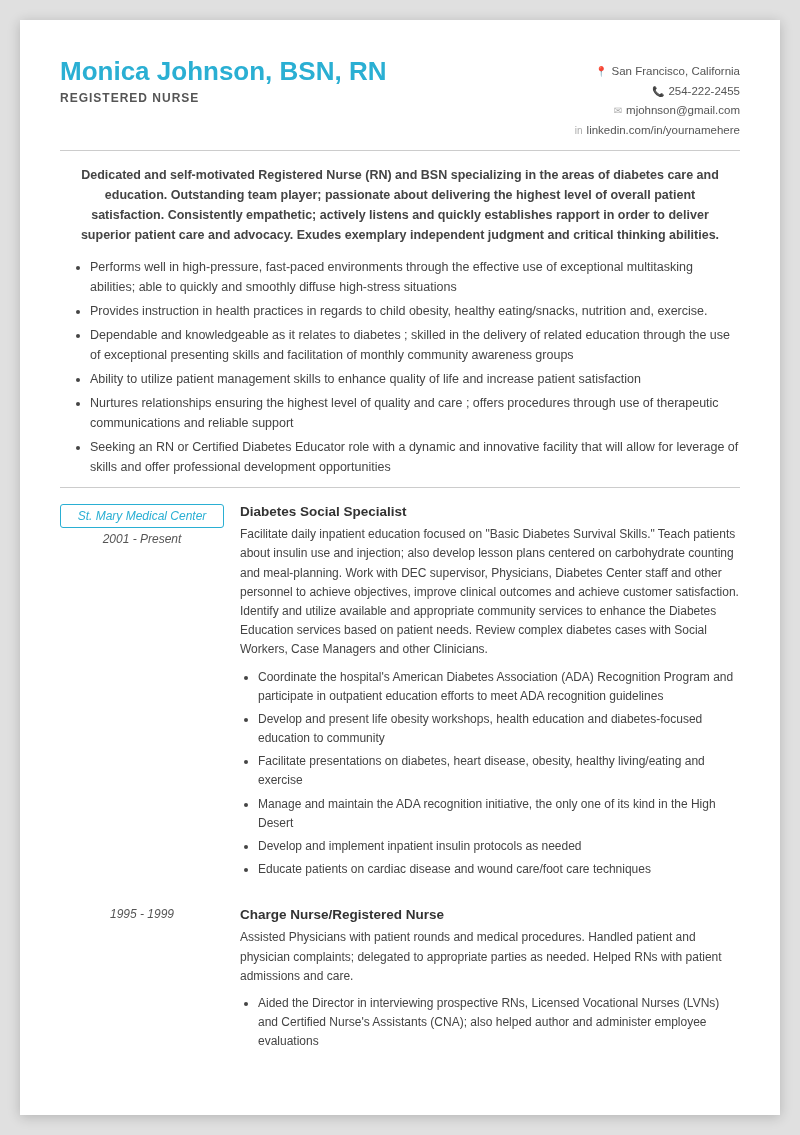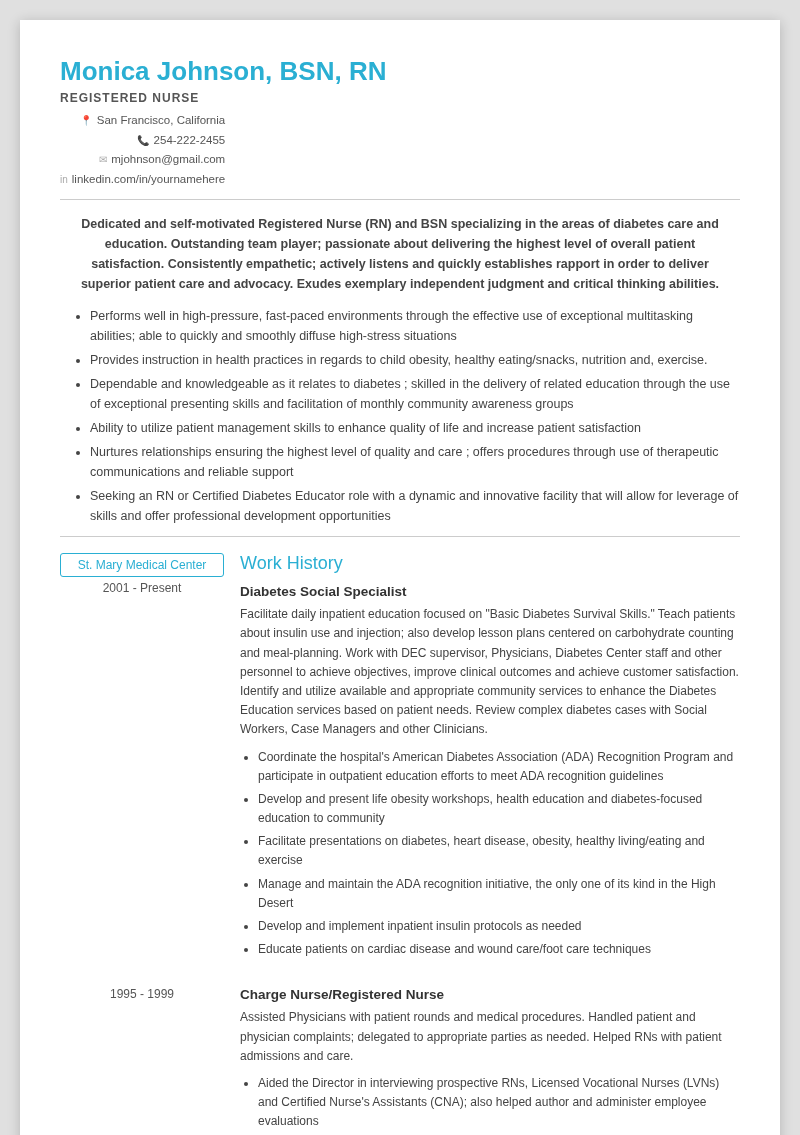--- a/index.html
+++ b/index.html
@@ -18,21 +18,20 @@
       min-height: 1095px;
       padding: 36px 40px 36px 40px;
       box-shadow: 0 2px 12px rgba(0,0,0,0.2);
     }
     
     .header {
       display: flex;
       justify-content: space-between;
       align-items: flex-start;
       margin-bottom: 6px;
-      flex-direction: column;
     }
     .header-left {}
     .name {
       font-size: 26px;
       font-weight: bold;
       color: #2aafd3;
       margin-bottom: 4px;
     }
     .title-line {
       font-size: 12px;
@@ -85,20 +84,21 @@
     
     .work-section {
       display: flex;
       gap: 0;
       margin-top: 16px;
     }
     .work-sidebar {
       width: 180px;
       flex-shrink: 0;
       padding-right: 16px;
+      font-style: italic;
     }
     .work-main {
       flex: 1;
     }
     .section-title {
       font-size: 18px;
       color: #2aafd3;
       font-weight: normal;
       margin-bottom: 10px;
     }
@@ -193,21 +193,20 @@
   <div class="work-section">
     <div class="work-sidebar">
 
       <div class="employer-block">
         <div class="employer-box">St. Mary Medical Center</div>
         <div class="employer-dates">2001 - Present</div>
       </div>
     </div>
 
     <div class="work-main">
-      <div class="section-title">Work History</div>
 
       <div class="job-title">Diabetes Social Specialist</div>
       <div class="job-desc">Facilitate daily inpatient education focused on "Basic Diabetes Survival Skills." Teach patients about insulin use and injection; also develop lesson plans centered on carbohydrate counting and meal-planning. Work with DEC supervisor, Physicians, Diabetes Center staff and other personnel to achieve objectives, improve clinical outcomes and achieve customer satisfaction. Identify and utilize available and appropriate community services to enhance the Diabetes Education services based on patient needs. Review complex diabetes cases with Social Workers, Case Managers and other Clinicians.</div>
       <ul class="job-bullets">
         <li>Coordinate the hospital's American Diabetes Association (ADA) Recognition Program and participate in outpatient education efforts to meet ADA recognition guidelines</li>
         <li>Develop and present life obesity workshops, health education and diabetes-focused education to community</li>
         <li>Facilitate presentations on diabetes, heart disease, obesity, healthy living/eating and exercise</li>
         <li>Manage and maintain the ADA recognition initiative, the only one of its kind in the High Desert</li>
         <li>Develop and implement inpatient insulin protocols as needed</li>
         <li>Educate patients on cardiac disease and wound care/foot care techniques</li>

